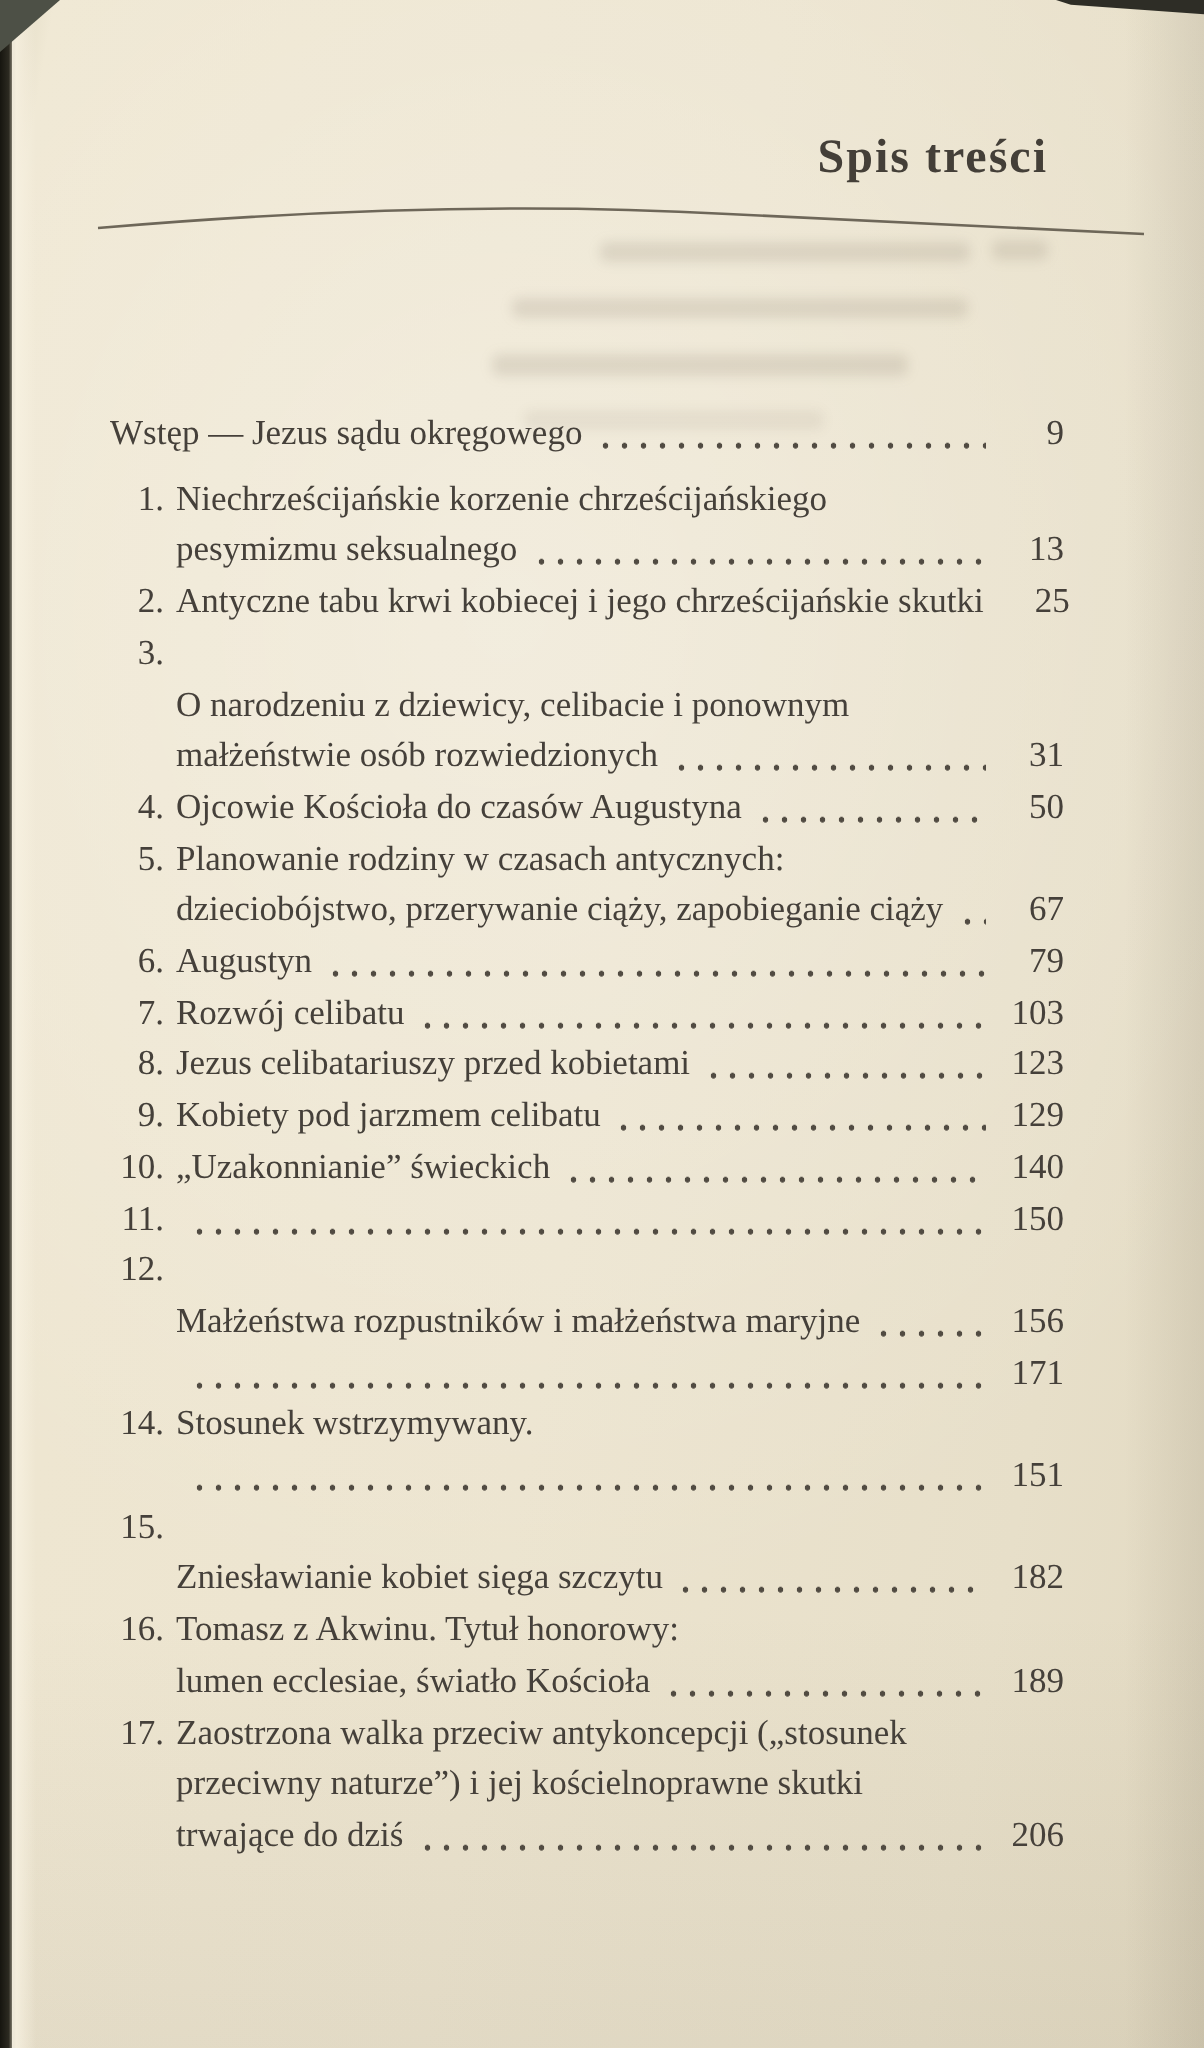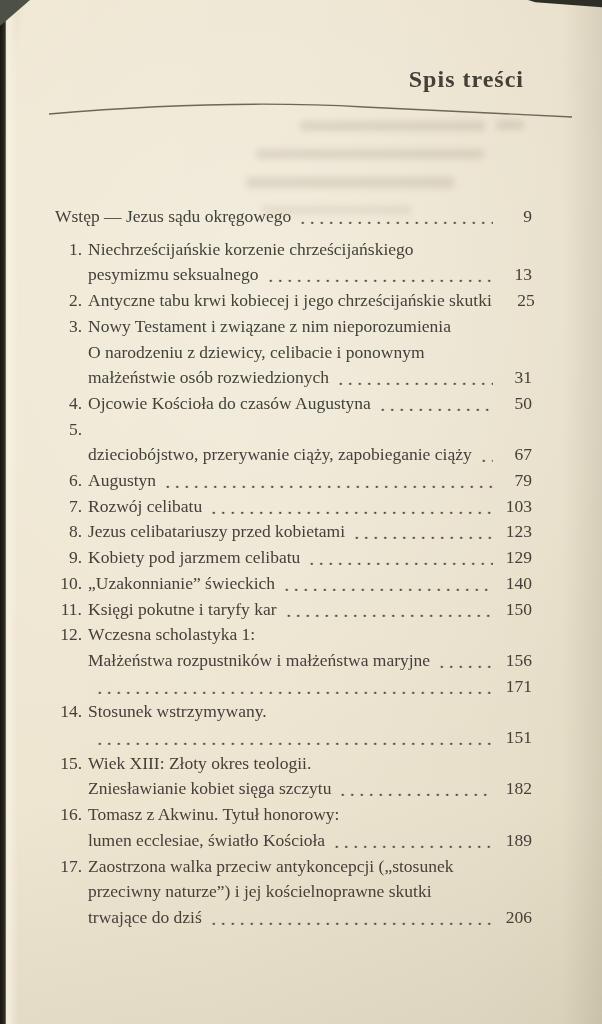--- a/index.html
+++ b/index.html
@@ -98,21 +98,20 @@
         <div class="row">
           <span class="num">2.</span>
           <span class="txt">Antyczne tabu krwi kobiecej i jego chrześcijańskie skutki</span>
           <span class="leader"></span>
           <span class="pagenum">25</span>
         </div>
       </div>
       <div class="entry">
         <div class="row">
           <span class="num">3.</span>
-          <span class="txt">Nowy Testament i związane z nim nieporozumienia</span>
         </div>
         <div class="row">
           <span class="num"></span>
           <span class="txt">O narodzeniu z dziewicy, celibacie i ponownym</span>
         </div>
         <div class="row">
           <span class="num"></span>
           <span class="txt">małżeństwie osób rozwiedzionych</span>
           <span class="leader"></span>
           <span class="pagenum">31</span>
@@ -122,20 +121,21 @@
         <div class="row">
           <span class="num">4.</span>
           <span class="txt">Ojcowie Kościoła do czasów Augustyna</span>
           <span class="leader"></span>
           <span class="pagenum">50</span>
         </div>
       </div>
       <div class="entry">
         <div class="row">
           <span class="num">5.</span>
+          <span class="txt">Planowanie rodziny w czasach antycznych:</span>
         </div>
         <div class="row">
           <span class="num"></span>
           <span class="txt">dzieciobójstwo, przerywanie ciąży, zapobieganie ciąży</span>
           <span class="leader"></span>
           <span class="pagenum">67</span>
         </div>
       </div>
       <div class="entry">
         <div class="row">
@@ -173,29 +173,27 @@
         <div class="row">
           <span class="num">10.</span>
           <span class="txt">„Uzakonnianie” świeckich</span>
           <span class="leader"></span>
           <span class="pagenum">140</span>
         </div>
       </div>
       <div class="entry">
         <div class="row">
           <span class="num">11.</span>
-          <span class="txt">Księgi pokutne i taryfy kar</span>
           <span class="leader"></span>
           <span class="pagenum">150</span>
         </div>
       </div>
       <div class="entry">
         <div class="row">
           <span class="num">12.</span>
-          <span class="txt">Wczesna scholastyka 1:</span>
         </div>
         <div class="row">
           <span class="num"></span>
           <span class="txt">Małżeństwa rozpustników i małżeństwa maryjne</span>
           <span class="leader"></span>
           <span class="pagenum">156</span>
         </div>
       </div>
       <div class="entry">
         <div class="row">
@@ -211,21 +209,20 @@
         </div>
         <div class="row">
           <span class="num"></span>
           <span class="leader"></span>
           <span class="pagenum">151</span>
         </div>
       </div>
       <div class="entry">
         <div class="row">
           <span class="num">15.</span>
-          <span class="txt">Wiek XIII: Złoty okres teologii.</span>
         </div>
         <div class="row">
           <span class="num"></span>
           <span class="txt">Zniesławianie kobiet sięga szczytu</span>
           <span class="leader"></span>
           <span class="pagenum">182</span>
         </div>
       </div>
       <div class="entry">
         <div class="row">

